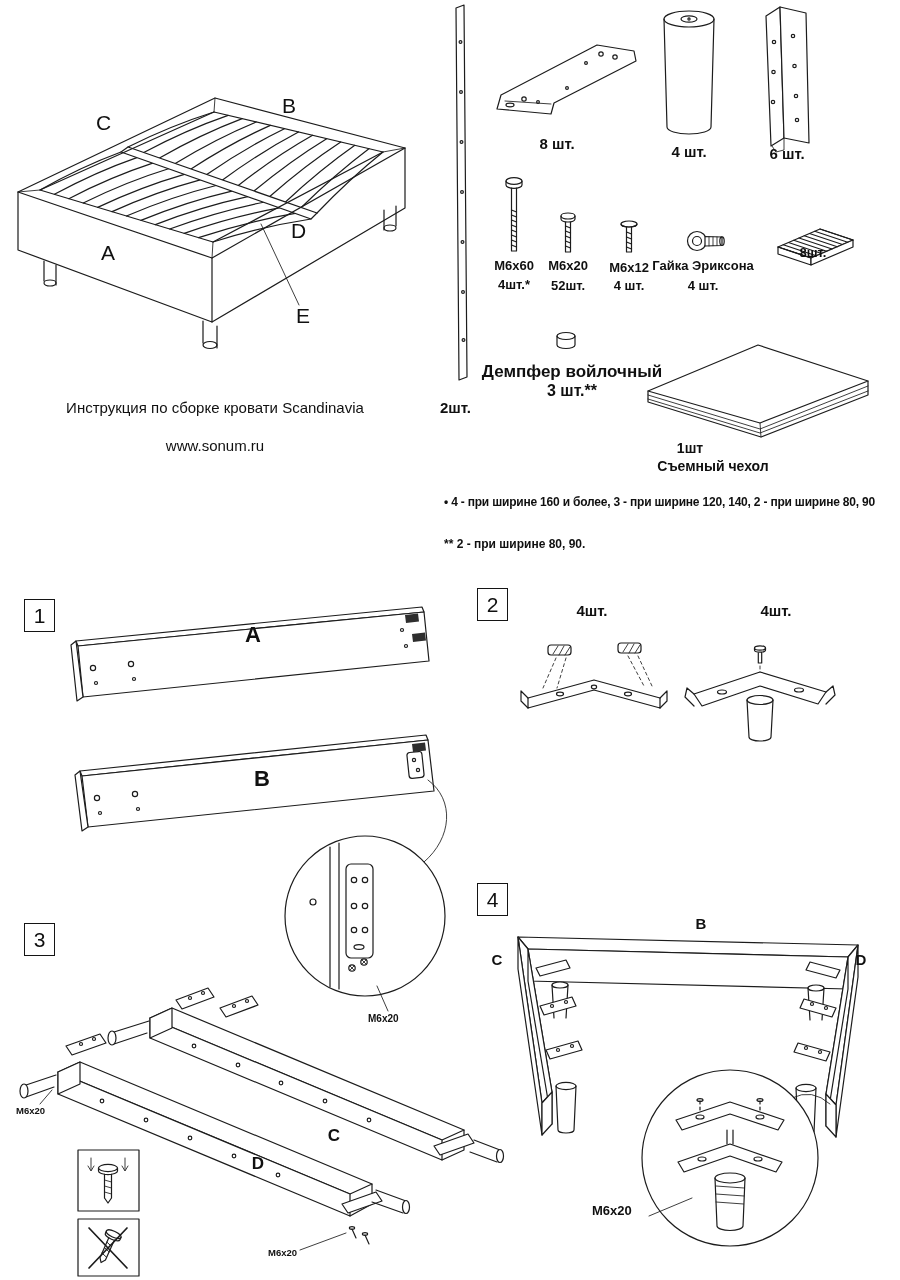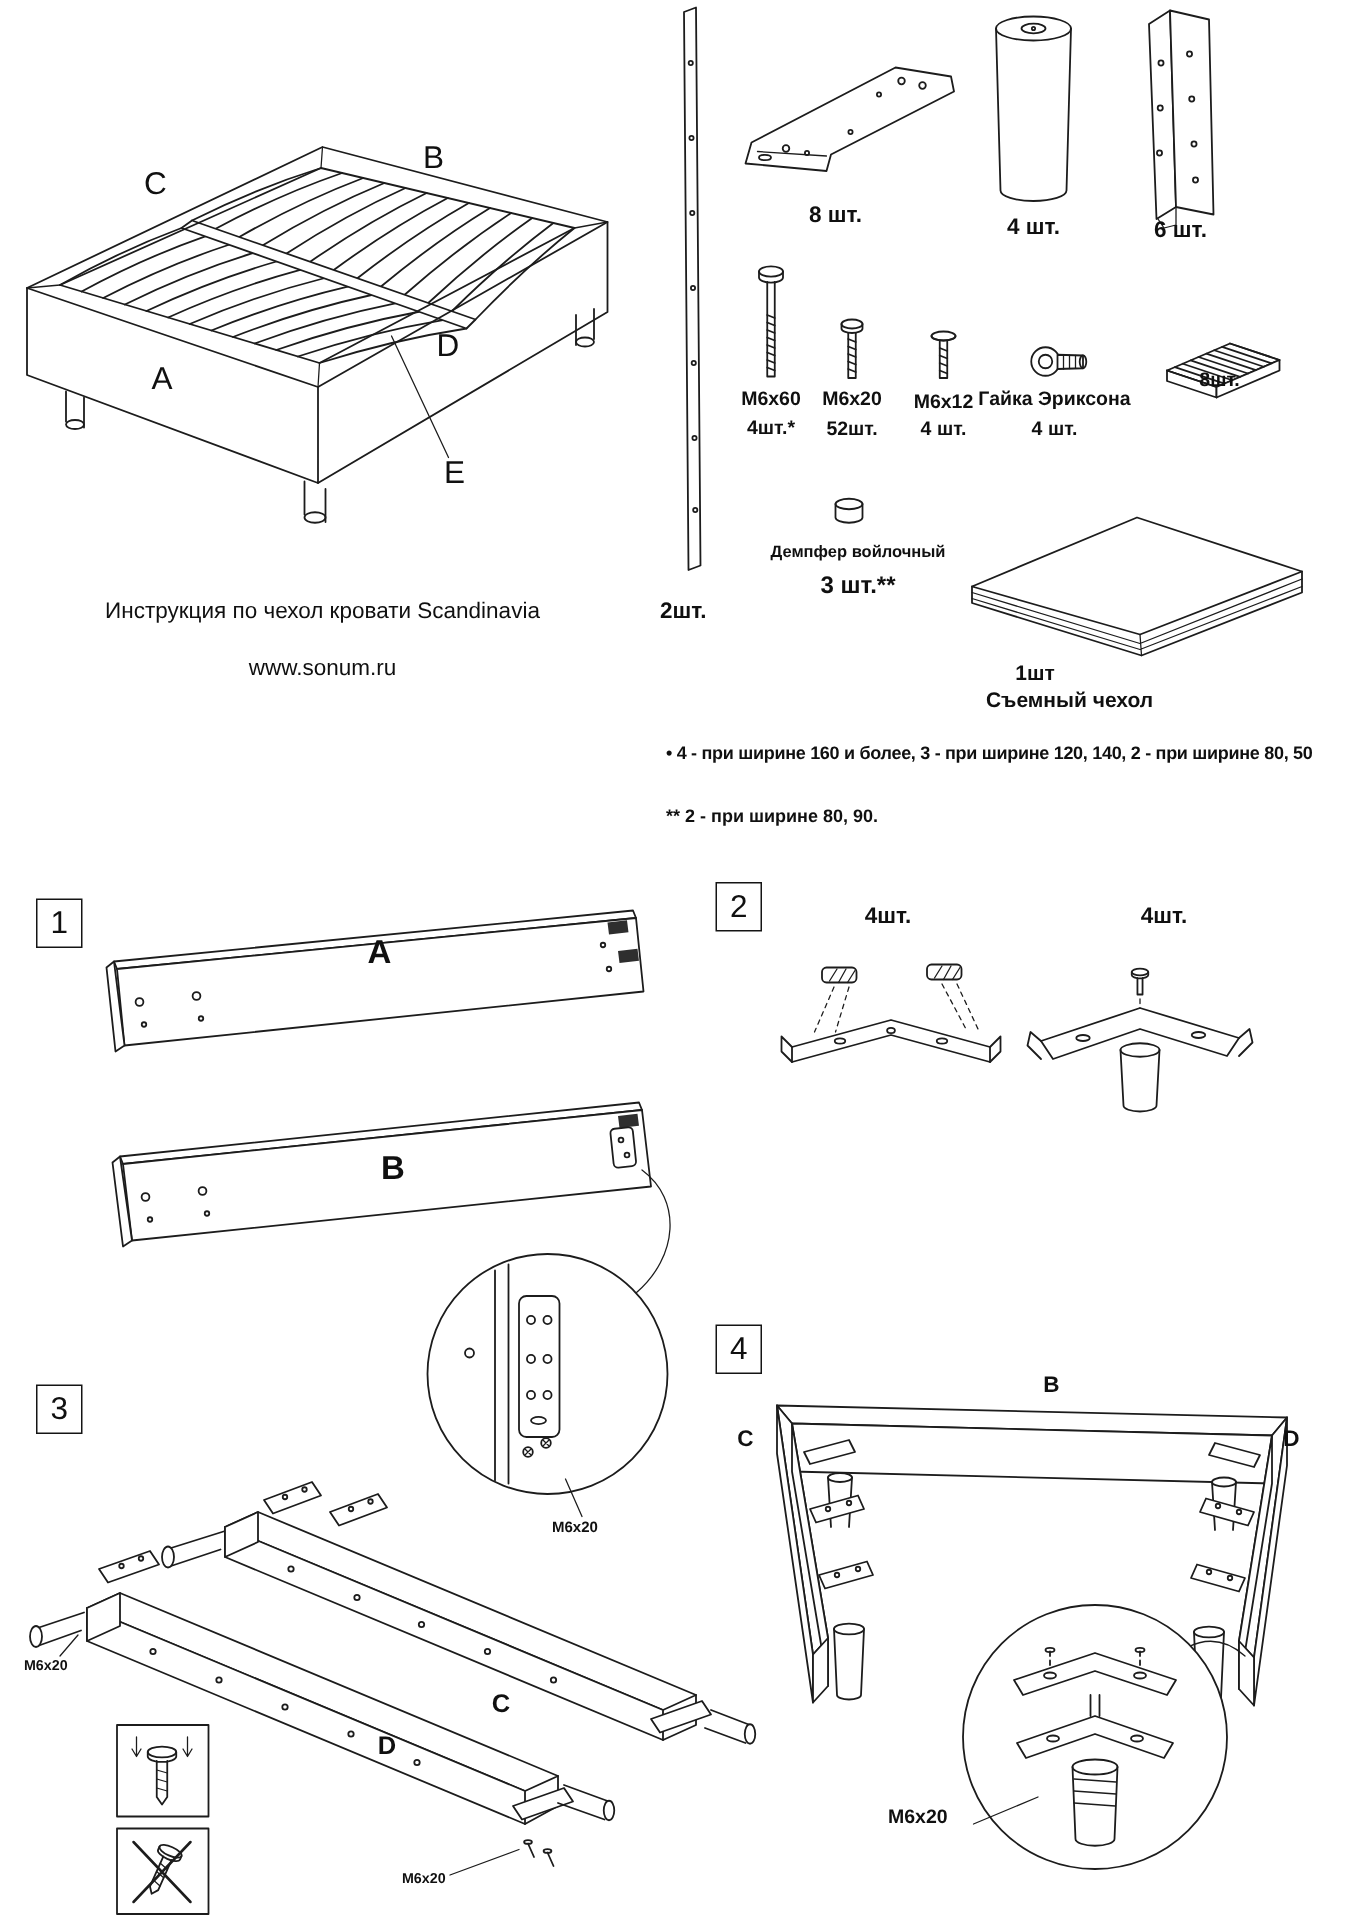--- a/index.html
+++ b/index.html
@@ -378,21 +378,21 @@
     <ellipse cx="702" cy="1159" rx="4" ry="2"></ellipse>
         <ellipse cx="758" cy="1159" rx="4" ry="2"></ellipse>
     <path d="M727,1130 L727,1144 M733,1130 L733,1144"></path>
     <ellipse class="face" cx="730" cy="1178" rx="15" ry="5"></ellipse>
     <path d="M715,1178 L717,1226 M745,1178 L743,1226 M717,1226 A13,4.5 0 0 0 743,1226"></path>
     <path class="thin" d="M716,1186 L744,1188 M716,1194 L744,1196 M716,1202 L743.5,1204"></path>
     <path class="thin" d="M649,1216 L692,1198"></path>
   </g>
 </svg>
 
-<div class="lbl c" style="left:215px;top:399px;font-size:15px">Инструкция по чехол кровати Scandinavia</div>
+<div class="lbl c" style="left:215px;top:399px;font-size:15px">Инструкция по сборке кровати Scandinavia</div>
 <div class="lbl c" style="left:215px;top:437px;font-size:15px">www.sonum.ru</div>
 
 <div class="lbl" style="left:96px;top:111px;font-size:21px">C</div>
 <div class="lbl" style="left:282px;top:94px;font-size:21px">B</div>
 <div class="lbl" style="left:101px;top:241px;font-size:21px">A</div>
 <div class="lbl" style="left:291px;top:219px;font-size:21px">D</div>
 <div class="lbl" style="left:296px;top:304px;font-size:21px">E</div>
 
 <div class="lbl b" style="left:440px;top:399px;font-size:15px">2шт.</div>
 <div class="lbl b c" style="left:557px;top:135px;font-size:15px">8 шт.</div>
@@ -402,26 +402,26 @@
 <div class="lbl b c" style="left:514px;top:259px;font-size:13px">М6х60</div>
 <div class="lbl b c" style="left:514px;top:278px;font-size:13px">4шт.*</div>
 <div class="lbl b c" style="left:568px;top:259px;font-size:13px">М6х20</div>
 <div class="lbl b c" style="left:568px;top:279px;font-size:13px">52шт.</div>
 <div class="lbl b c" style="left:629px;top:261px;font-size:13px">М6х12</div>
 <div class="lbl b c" style="left:629px;top:279px;font-size:13px">4 шт.</div>
 <div class="lbl b c" style="left:703px;top:259px;font-size:13px">Гайка Эриксона</div>
 <div class="lbl b c" style="left:703px;top:279px;font-size:13px">4 шт.</div>
 <div class="lbl b c" style="left:813px;top:246px;font-size:13px">8шт.</div>
 
-<div class="lbl b c" style="left:572px;top:362px;font-size:11px">Демпфер войлочный</div>
+<div class="lbl b c" style="left:572px;top:362px;font-size:17px">Демпфер войлочный</div>
 <div class="lbl b c" style="left:572px;top:382px;font-size:16px">3 шт.**</div>
 <div class="lbl b c" style="left:690px;top:440px;font-size:14px">1шт</div>
 <div class="lbl b c" style="left:713px;top:458px;font-size:14px">Съемный чехол</div>
 
-<div class="lbl b" style="left:444px;top:496px;font-size:12px;letter-spacing:-0.2px">•  4 - при ширине 160 и более, 3 - при ширине 120, 140, 2 - при ширине 80, 50</div>
+<div class="lbl b" style="left:444px;top:496px;font-size:12px;letter-spacing:-0.2px">•  4 - при ширине 160 и более, 3 - при ширине 120, 140, 2 - при ширине 80, 90</div>
 <div class="lbl b" style="left:444px;top:538px;font-size:12px">** 2 - при ширине 80, 90.</div>
 
 <div class="stepnum" style="left:24px;top:599px">1</div>
 <div class="stepnum" style="left:477px;top:588px">2</div>
 <div class="stepnum" style="left:24px;top:923px">3</div>
 <div class="stepnum" style="left:477px;top:883px">4</div>
 
 <div class="lbl b c" style="left:253px;top:622px;font-size:22px">A</div>
 <div class="lbl b c" style="left:262px;top:766px;font-size:22px">B</div>
 <div class="lbl b" style="left:368px;top:1013px;font-size:10px">М6х20</div>

